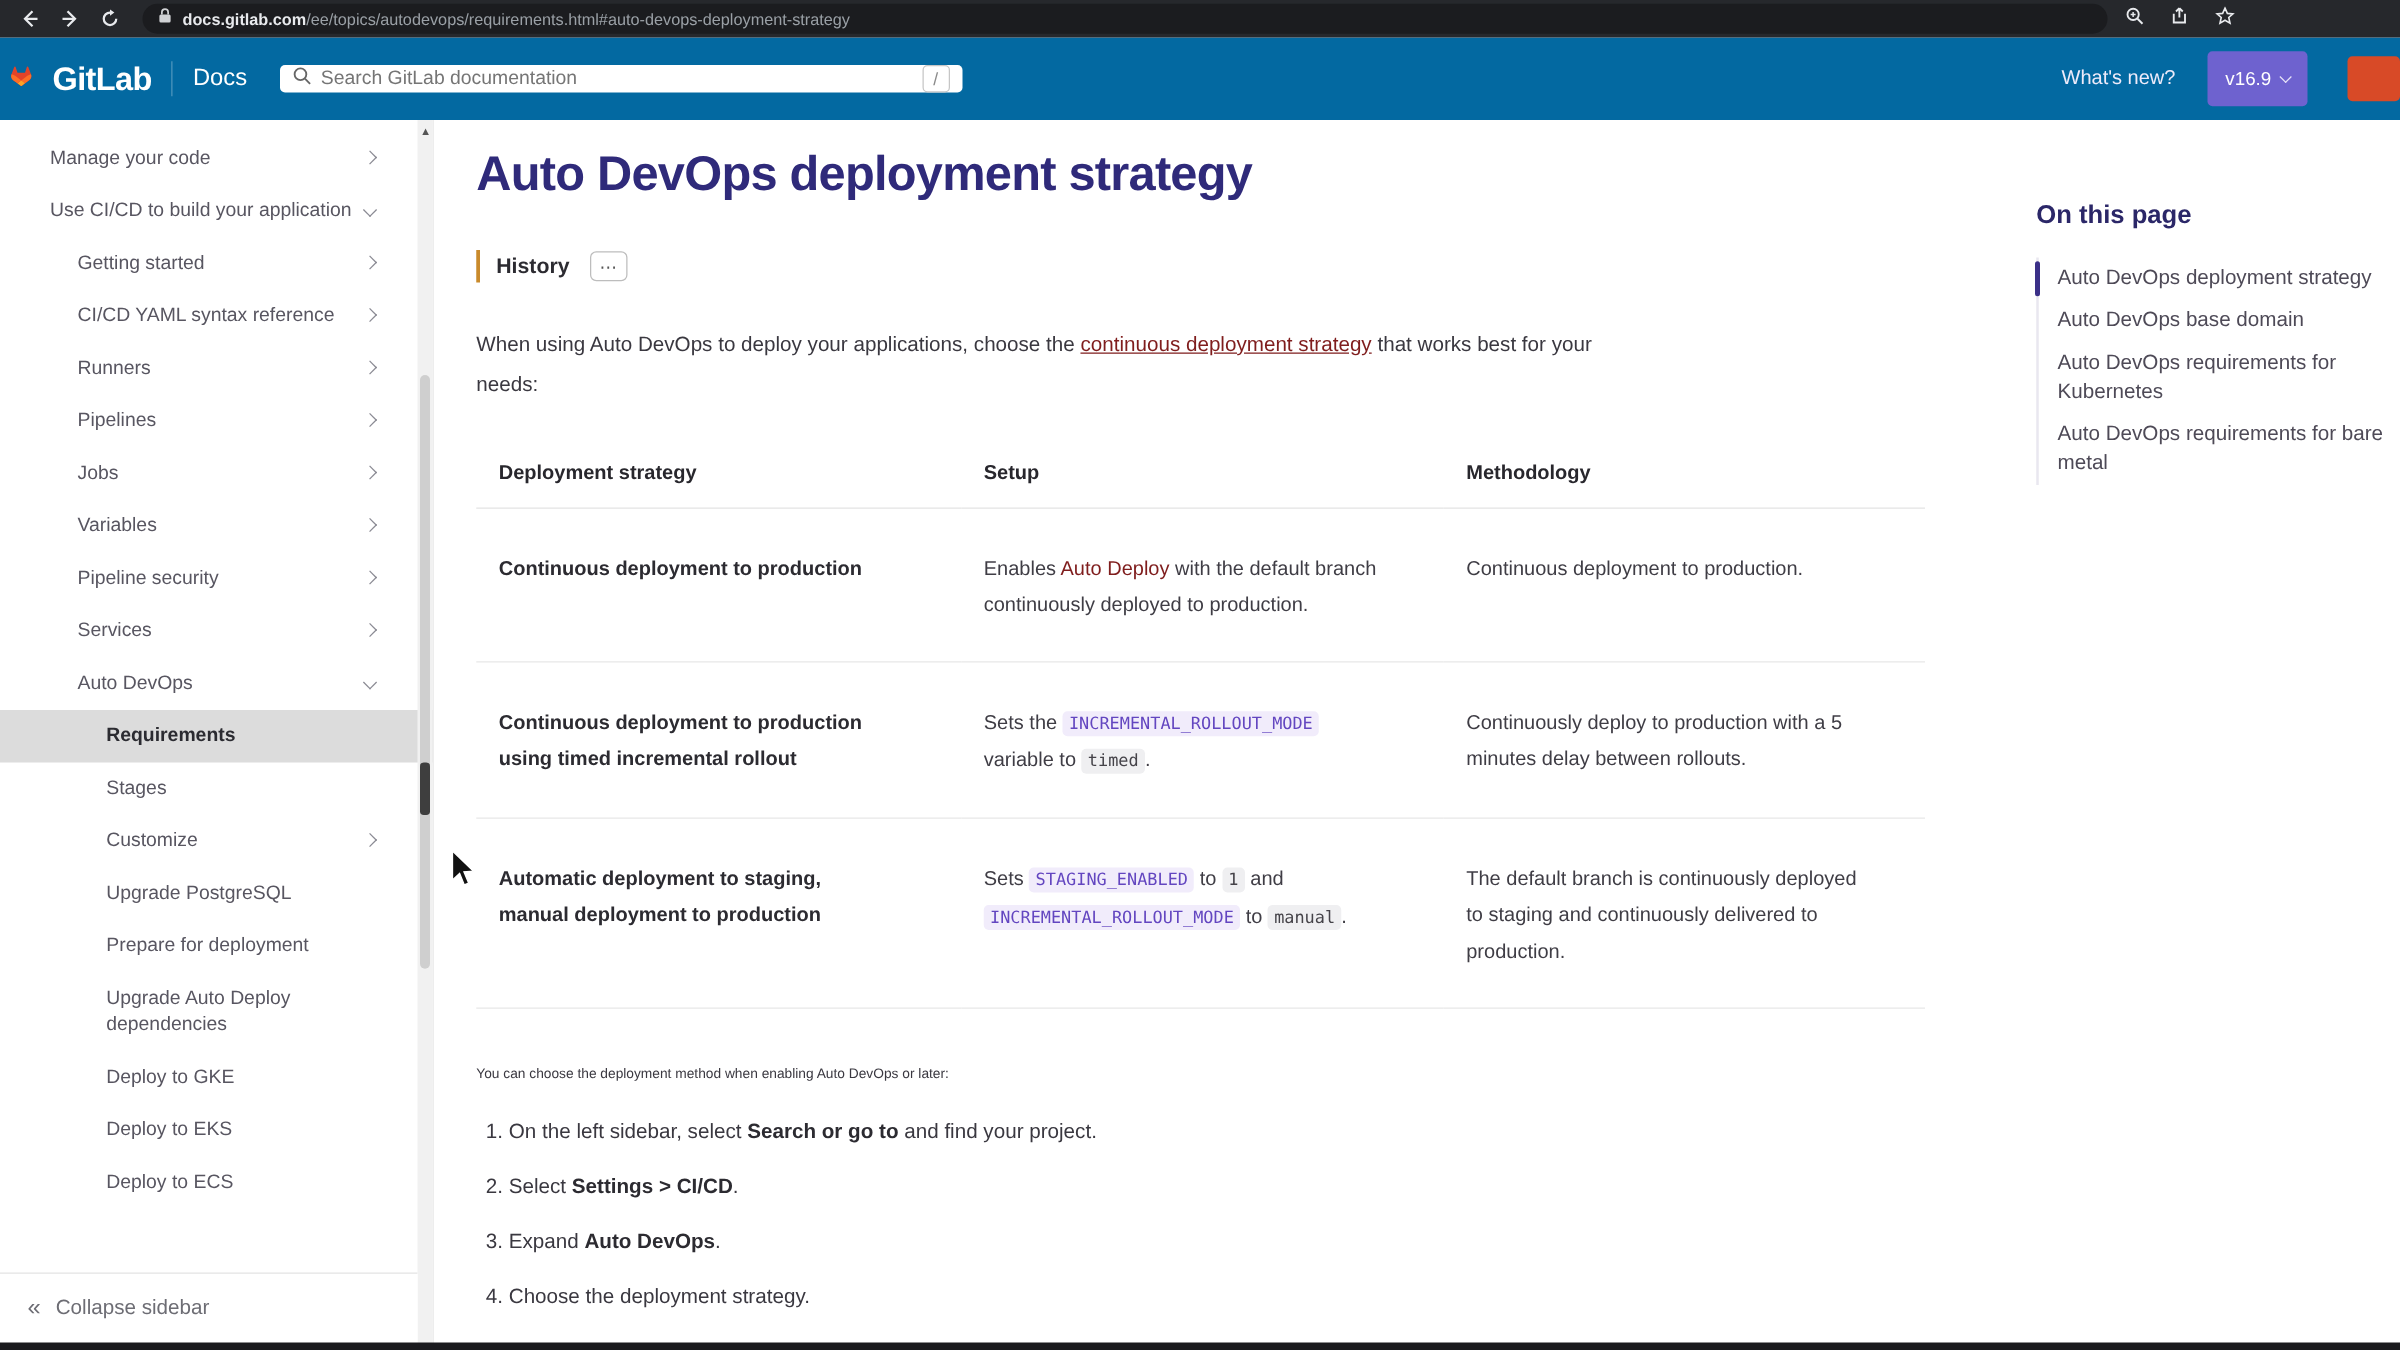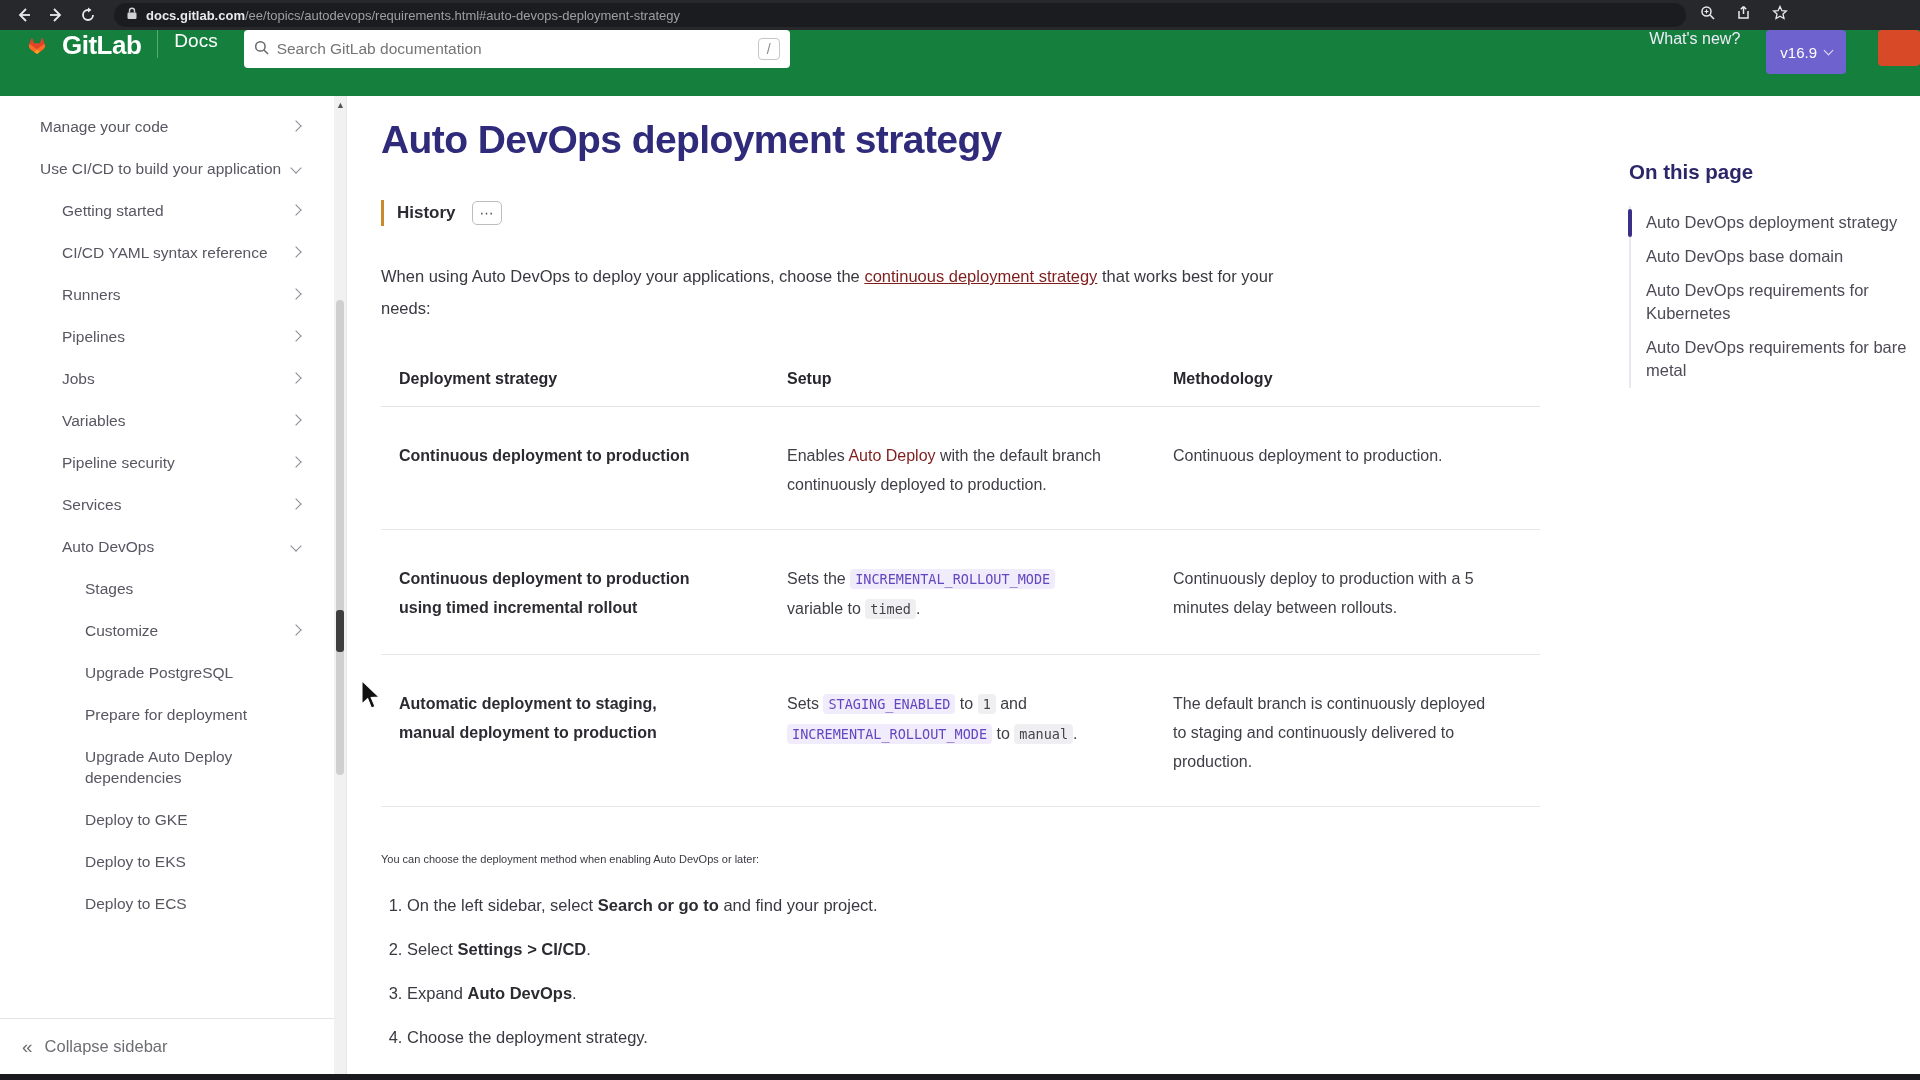--- a/index.html
+++ b/index.html
@@ -11,25 +11,25 @@
                  background:#26282c; display:flex; align-items:center; z-index:50;text-align:right; }
   .nav-ic { margin-left:16px; display:flex; align-items:center; }
   .url-pill { height:24px; margin-left:18px; width:1572px; background:#1b1c1f;
               border-radius:12px; display:flex; align-items:center; padding:0 12px; }
   .url-domain { color:#e8eaed; font-size:13px; font-weight:bold; margin-left:8px; white-space:nowrap; }
   .url-path { color:#9aa0a6; font-size:13px; white-space:nowrap; }
   .bar-right { display:flex; align-items:center; margin-left:14px; gap:20px; }
 
   
   .site-header { position:absolute; top:30px; left:0; right:0; height:66px;
-                 background:#15803d; display:flex; padding-left:20px; z-index:40; }
+                 background:#0369a1; display:flex; align-items:center; z-index:40; }
   .wordmark { color:#fff; font-size:26px; font-weight:bold; margin-left:8px; letter-spacing:-0.5px; }
   .hdr-divider { width:1px; height:28px; background:rgba(255,255,255,.3); margin:0 16px; }
   .docs-label { color:#fff; font-size:19px; }
-  .searchbox { margin-left:26px; width:546px; height:38px; background:#fff; border-radius:4px;
+  .searchbox { margin-left:26px; width:546px; height:22px; background:#fff; border-radius:4px;
                display:flex; align-items:center; padding:0 10px; }
   .searchbox input { flex:1; border:none; outline:none; font-size:15.5px; color:#333;
                      margin-left:8px; font-family:"Liberation Sans",sans-serif; background:transparent; }
   .searchbox input::placeholder { color:#757575; }
   .slash-hint { width:22px; height:22px; border:1px solid #c6c6c6; border-radius:4px; color:#8a8a8a;
                 font-size:14px; display:flex; align-items:center; justify-content:center; }
   .hdr-spacer { flex:1; }
   .whats-new { color:#eeebfa; font-size:16px; margin-right:26px; cursor:pointer; }
   .version-btn { background:#6e62cf; color:#fff; border:none; border-radius:4px; height:44px;
                  padding:0 14px; font-size:15px; display:flex; align-items:center; gap:8px; cursor:pointer;
@@ -230,20 +230,23 @@
           <span>Pipeline security</span>
           <span class="chev-css right"></span>
         </div>
         <div class="sb-item lvl2">
           <span>Services</span>
           <span class="chev-css right"></span>
         </div>
         <div class="sb-item lvl2">
           <span>Auto DevOps</span>
           <span class="chev-css down"></span>
+        </div>
+        <div class="sb-item lvl3 active">
+          <span>Requirements</span>
         </div>
         <div class="sb-item lvl3">
           <span>Stages</span>
         </div>
         <div class="sb-item lvl3">
           <span>Customize</span>
           <span class="chev-css right"></span>
         </div>
         <div class="sb-item lvl3">
           <span>Upgrade PostgreSQL</span>

